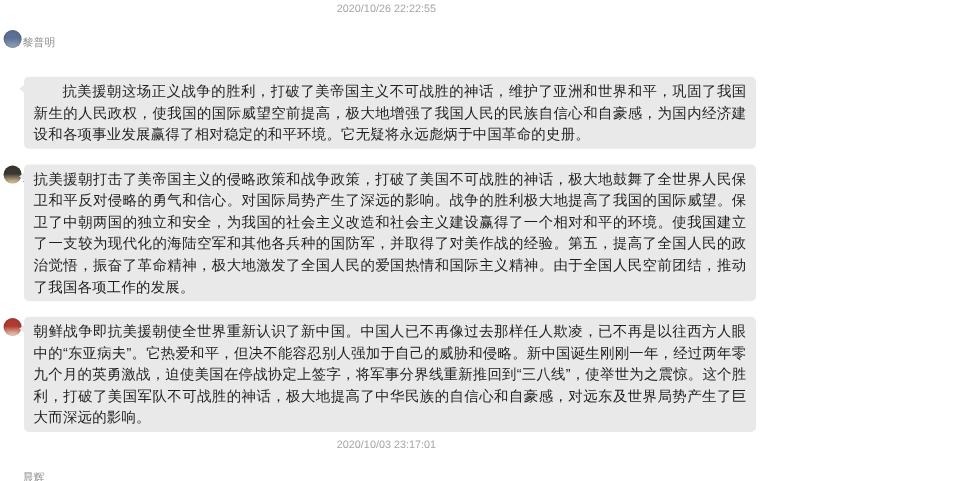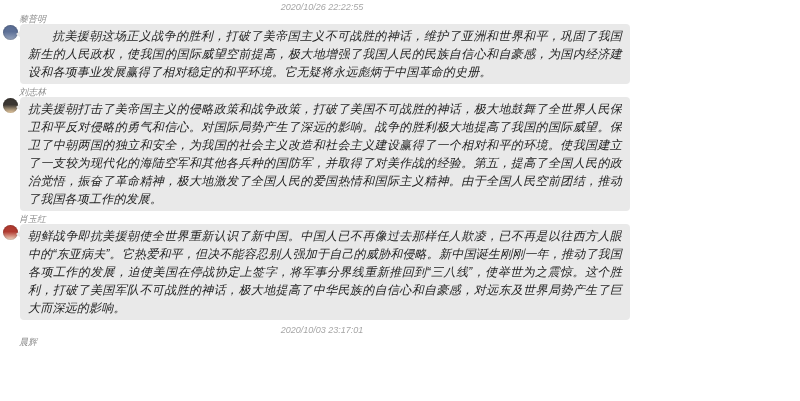--- a/index.html
+++ b/index.html
@@ -2,37 +2,37 @@
 <html><head>
 <meta charset="utf-8">
 <style>
   html, body { margin: 0; padding: 0; }
   body {
     width: 800px; height: 401px;
     background: #ffffff;
     overflow: hidden;
     font-family: "Liberation Sans", "DejaVu Sans", sans-serif;
   }
-  .comment-list { width: 644px; height: 401px; overflow: hidden; font-style: italic; }
+  .comment-list { width: 644px; height: 401px; overflow: hidden; }
   .comment { margin: 0; }
   .timestamp {
     text-align: center;
     font-size: 9px;
     color: #a6a6a6;
     padding: 2px 0 2px 0;
     height: 10px;
     line-height: 10px;
   }
   .body {
     position: relative;
     padding: 10px 14px 3px 20px;
   }
   .username {
     position: absolute;
-    left: 19px; top: 0px;
+    left: 19px; top: 16px;
     font-size: 9px;
     color: #8f8f8f;
     line-height: 10px;
   }
   .avatar {
     position: absolute;
     left: 3px; top: 11px;
     width: 15px; height: 15px;
     border-radius: 50%;
     background: #888;
@@ -51,21 +51,21 @@
   }
   .bubble::before {
     content: "";
     position: absolute;
     left: -4px; top: 6px;
     width: 0; height: 0;
     border-top: 4px solid transparent;
     border-bottom: 4px solid transparent;
     border-right: 5px solid #e9e9e9;
   }
-  .bubble.indent { text-indent: 2em; }
+  .bubble.indent { text-indent: 2em; margin-top: 40px; }
 </style>
 </head>
 <body>
 
 <div class="comment-list">
 
   <div class="comment">
     <div class="timestamp">2020/10/26 22:22:55</div>
     <div class="body">
       <span class="avatar" style="background: linear-gradient(rgb(92, 111, 150) 45%, rgb(154, 167, 191) 100%);"></span>
@@ -79,21 +79,21 @@
       <span class="avatar" style="background: linear-gradient(rgb(58, 54, 50) 45%, rgb(242, 212, 168) 100%);"></span>
       <span class="username">刘志林</span>
       <div class="bubble">抗美援朝打击了美帝国主义的侵略政策和战争政策，打破了美国不可战胜的神话，极大地鼓舞了全世界人民保卫和平反对侵略的勇气和信心。对国际局势产生了深远的影响。战争的胜利极大地提高了我国的国际威望。保卫了中朝两国的独立和安全，为我国的社会主义改造和社会主义建设赢得了一个相对和平的环境。使我国建立了一支较为现代化的海陆空军和其他各兵种的国防军，并取得了对美作战的经验。第五，提高了全国人民的政治觉悟，振奋了革命精神，极大地激发了全国人民的爱国热情和国际主义精神。由于全国人民空前团结，推动了我国各项工作的发展。</div>
     </div>
   </div>
 
   <div class="comment">
     <div class="body">
       <span class="avatar" style="background: linear-gradient(rgb(176, 58, 48) 45%, rgb(245, 221, 200) 100%);"></span>
       <span class="username">肖玉红</span>
-      <div class="bubble">朝鲜战争即抗美援朝使全世界重新认识了新中国。中国人已不再像过去那样任人欺凌，已不再是以往西方人眼中的“东亚病夫”。它热爱和平，但决不能容忍别人强加于自己的威胁和侵略。新中国诞生刚刚一年，推动了我国各项工作的发展，迫使美国在停战协定上签字，将军事分界线重新推回到“三八线”，使举世为之震惊。这个胜利，打破了美国军队不可战胜的神话，极大地提高了中华民族的自信心和自豪感，对远东及世界局势产生了巨大而深远的影响。</div>
+      <div class="bubble">朝鲜战争即抗美援朝使全世界重新认识了新中国。中国人已不再像过去那样任人欺凌，已不再是以往西方人眼中的“东亚病夫”。它热爱和平，但决不能容忍别人强加于自己的威胁和侵略。新中国诞生刚刚一年，经过两年零九个月的英勇激战，迫使美国在停战协定上签字，将军事分界线重新推回到“三八线”，使举世为之震惊。这个胜利，打破了美国军队不可战胜的神话，极大地提高了中华民族的自信心和自豪感，对远东及世界局势产生了巨大而深远的影响。</div>
     </div>
   </div>
 
   <div class="comment">
   </div>
 
   <div class="comment">
     <div class="timestamp">2020/10/03 23:17:01</div>
     <div class="body">
 

